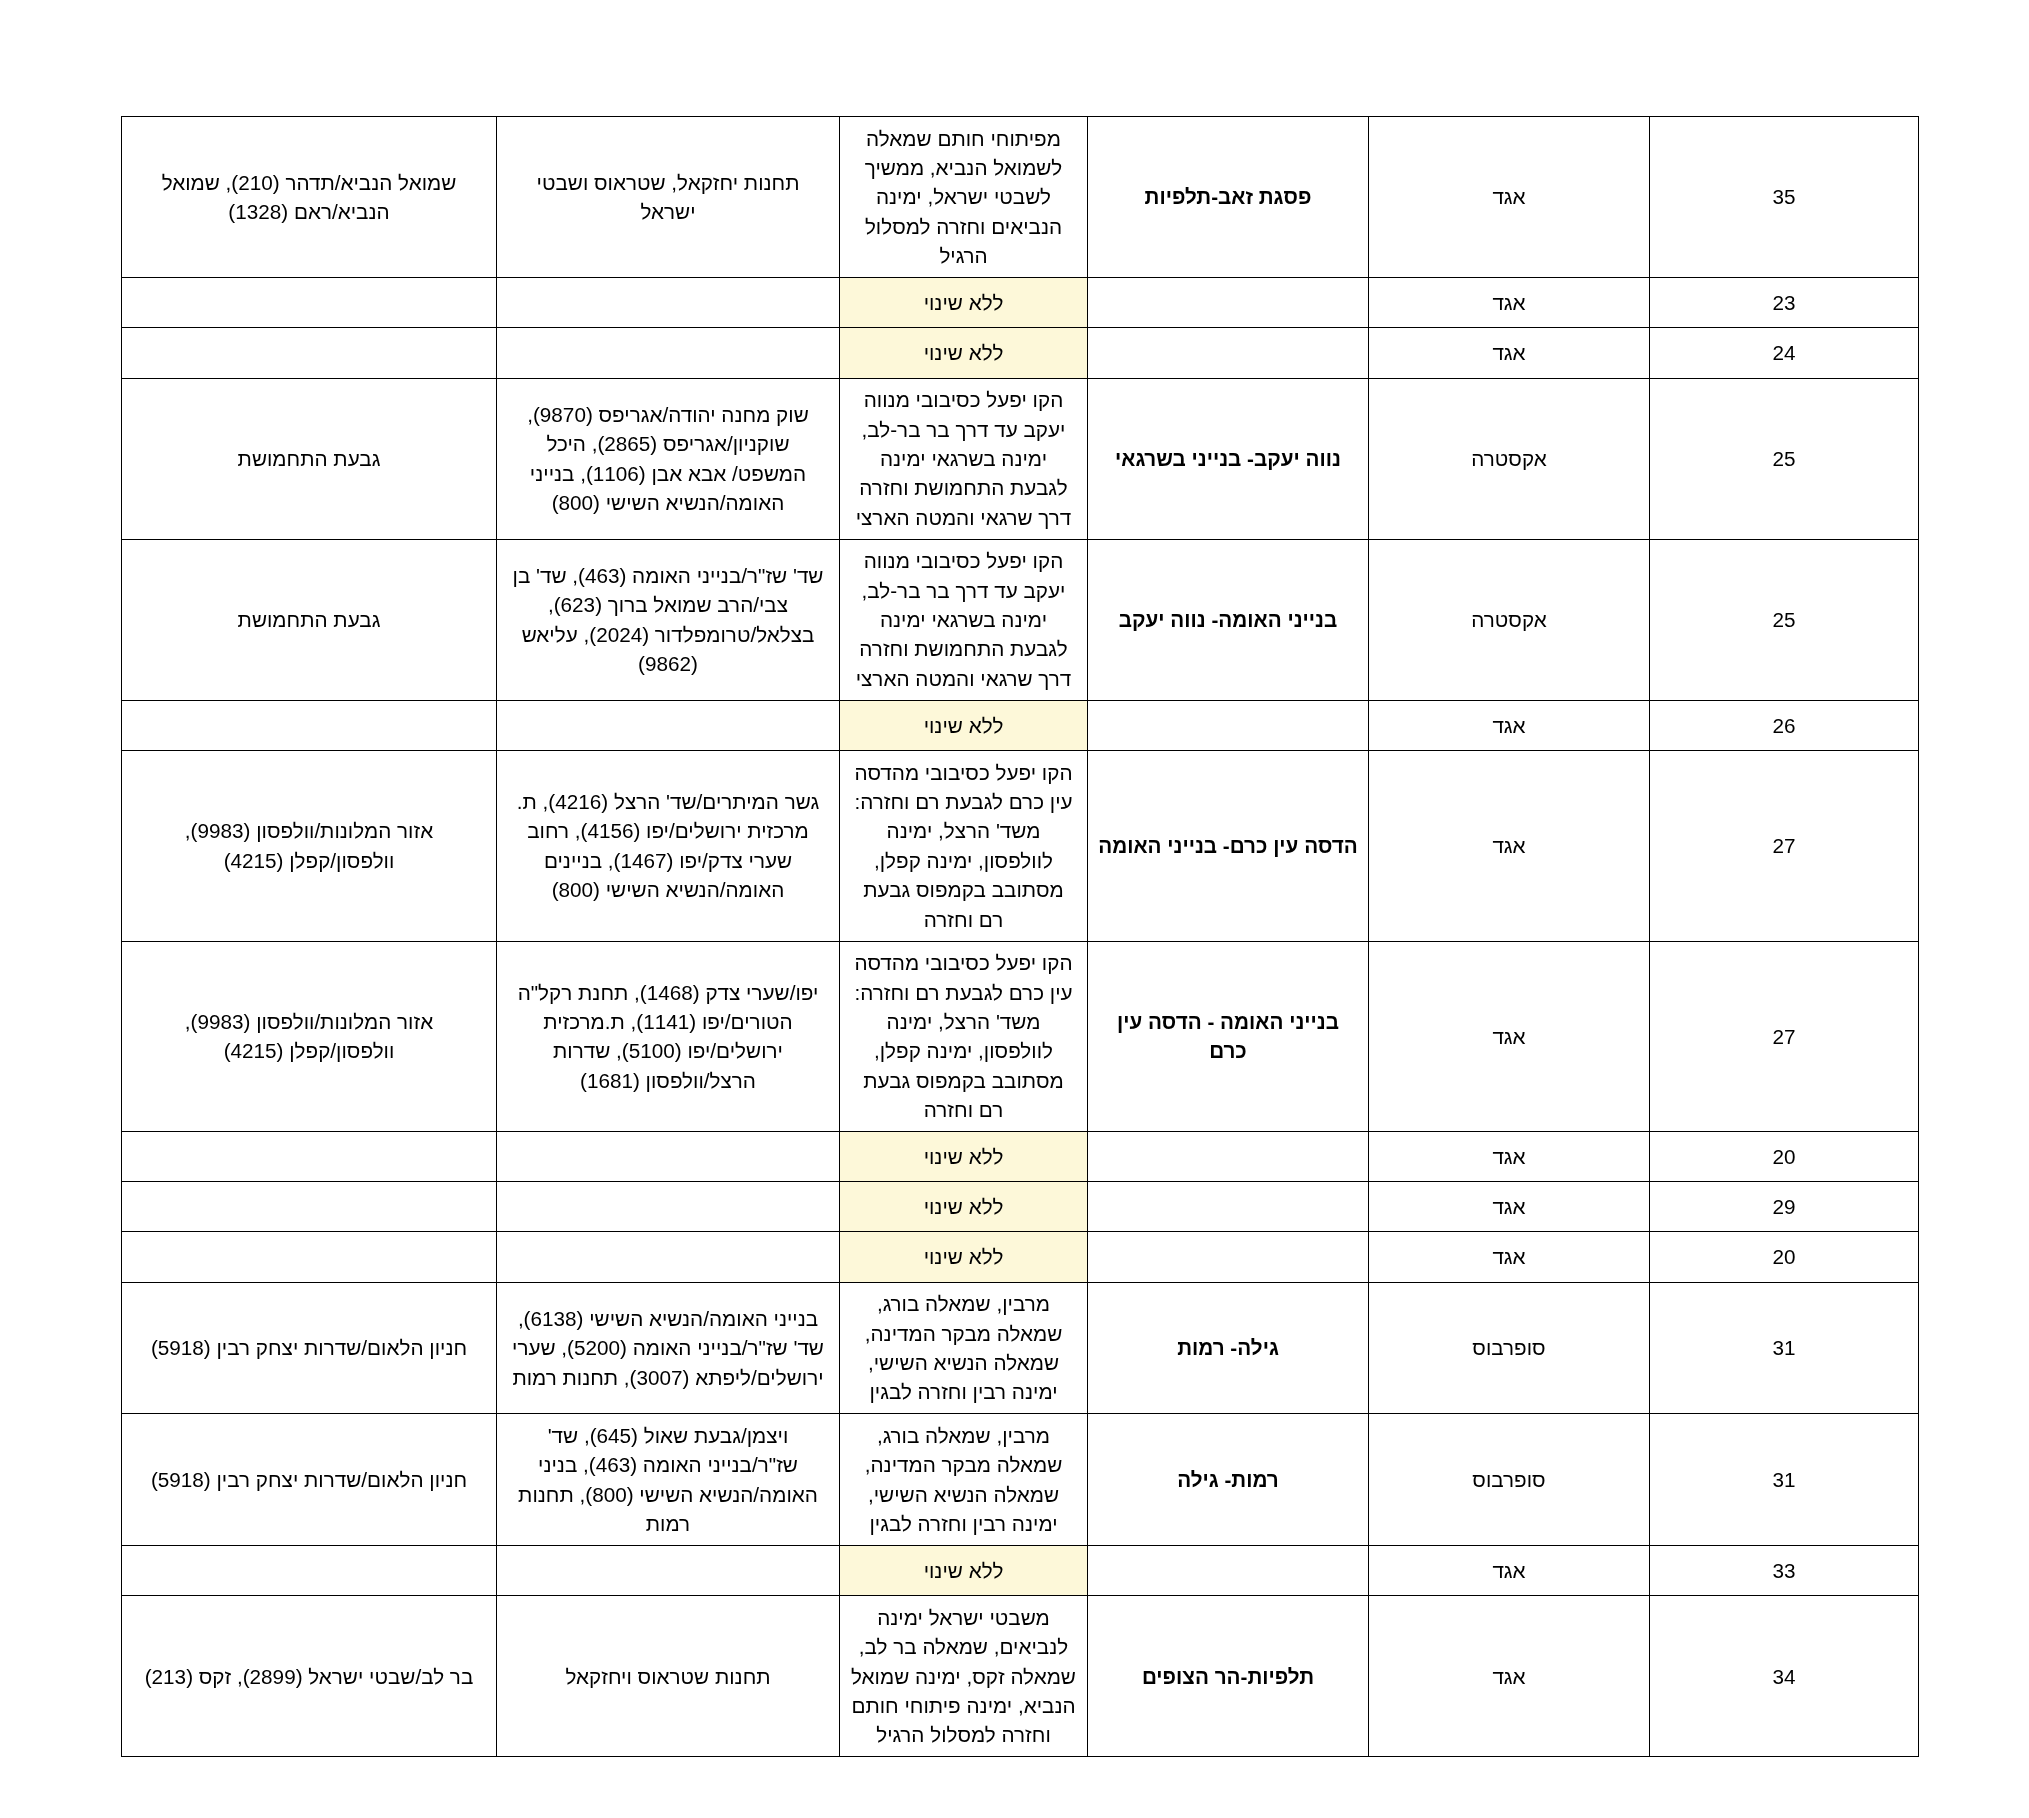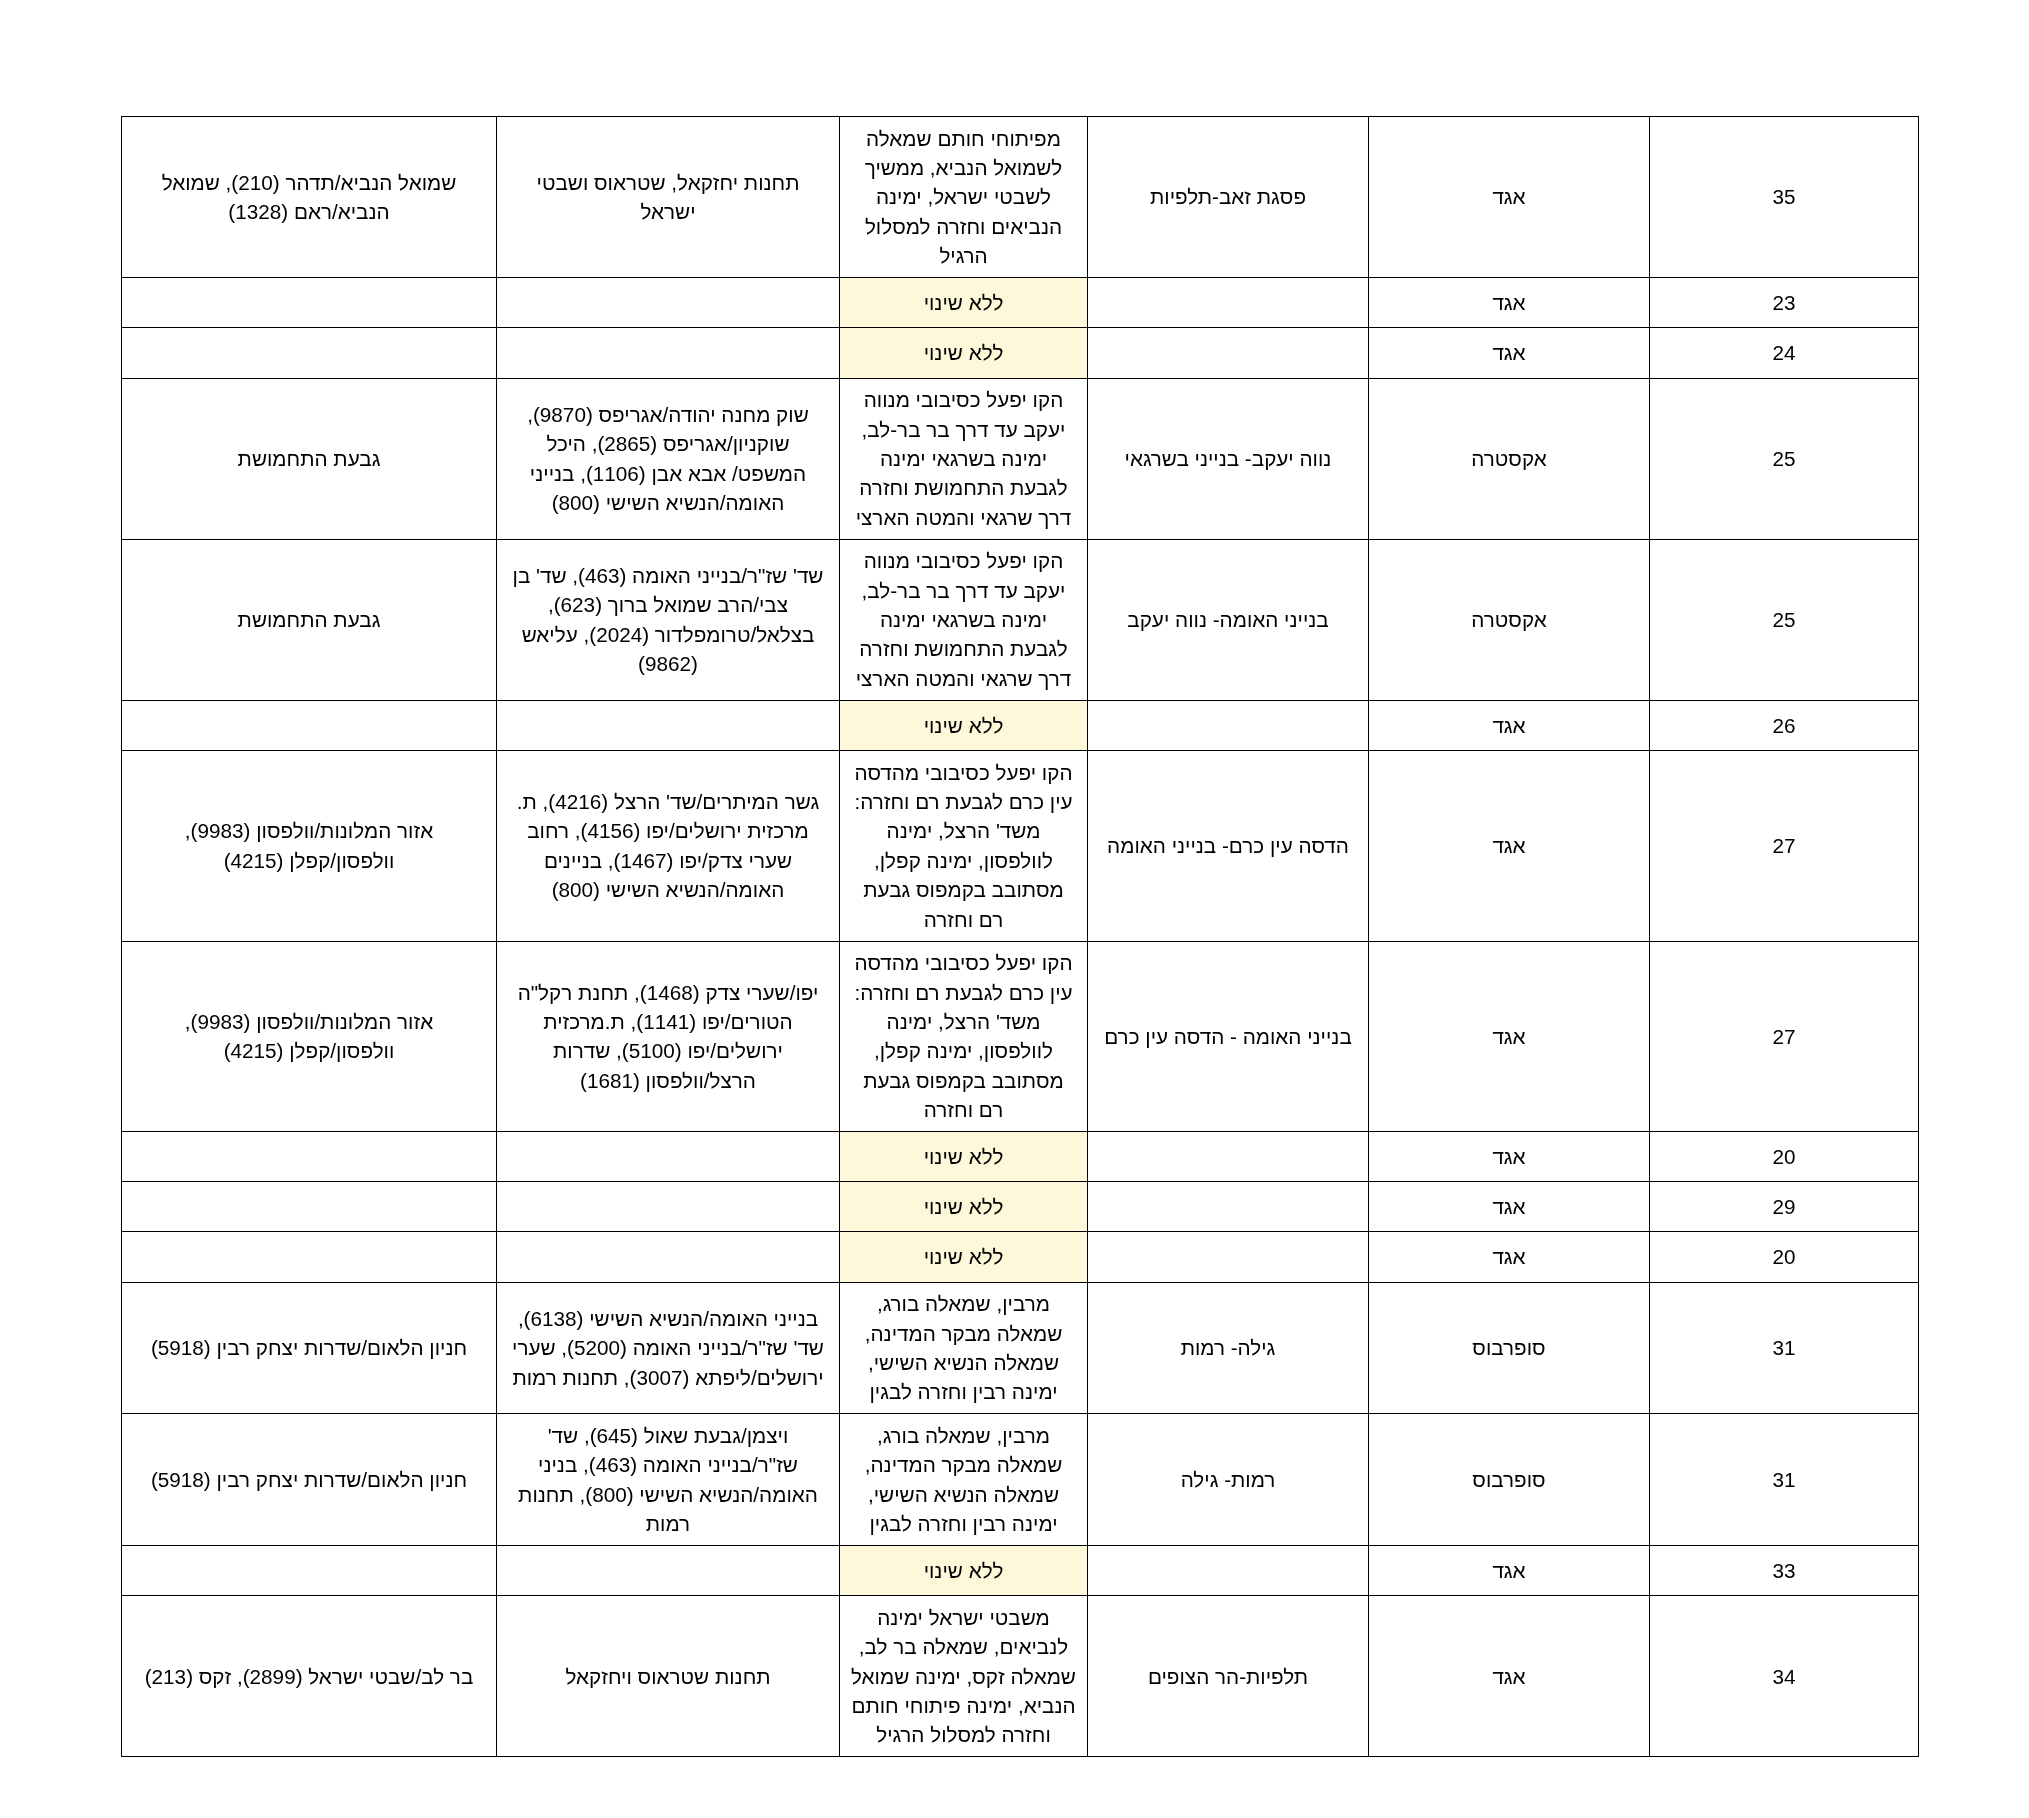--- a/index.html
+++ b/index.html
@@ -47,21 +47,21 @@
   
   col.c-line    { width: 269px; }
   col.c-oper    { width: 281px; }
   col.c-route   { width: 281px; }
   col.c-desc    { width: 248px; }
   col.c-stops   { width: 343px; }
   col.c-area    { width: 375px; }
 
   td.cell-line   { text-align: center; }
   td.cell-oper   { text-align: center; margin-top: 48px; }
-  td.cell-route  { text-align: center; }
+  td.cell-route  { text-align: center; font-weight: bold; }
   td.cell-desc   { text-align: center; }
   td.cell-stops  { text-align: center; margin-top: 18px; }
   td.cell-area   { text-align: center; }
 
   tr.row-nochange td.cell-desc {
     background: #fdf8d9;
     text-align: center;
   }
   tr.row-nochange td {
     height: 36px;

